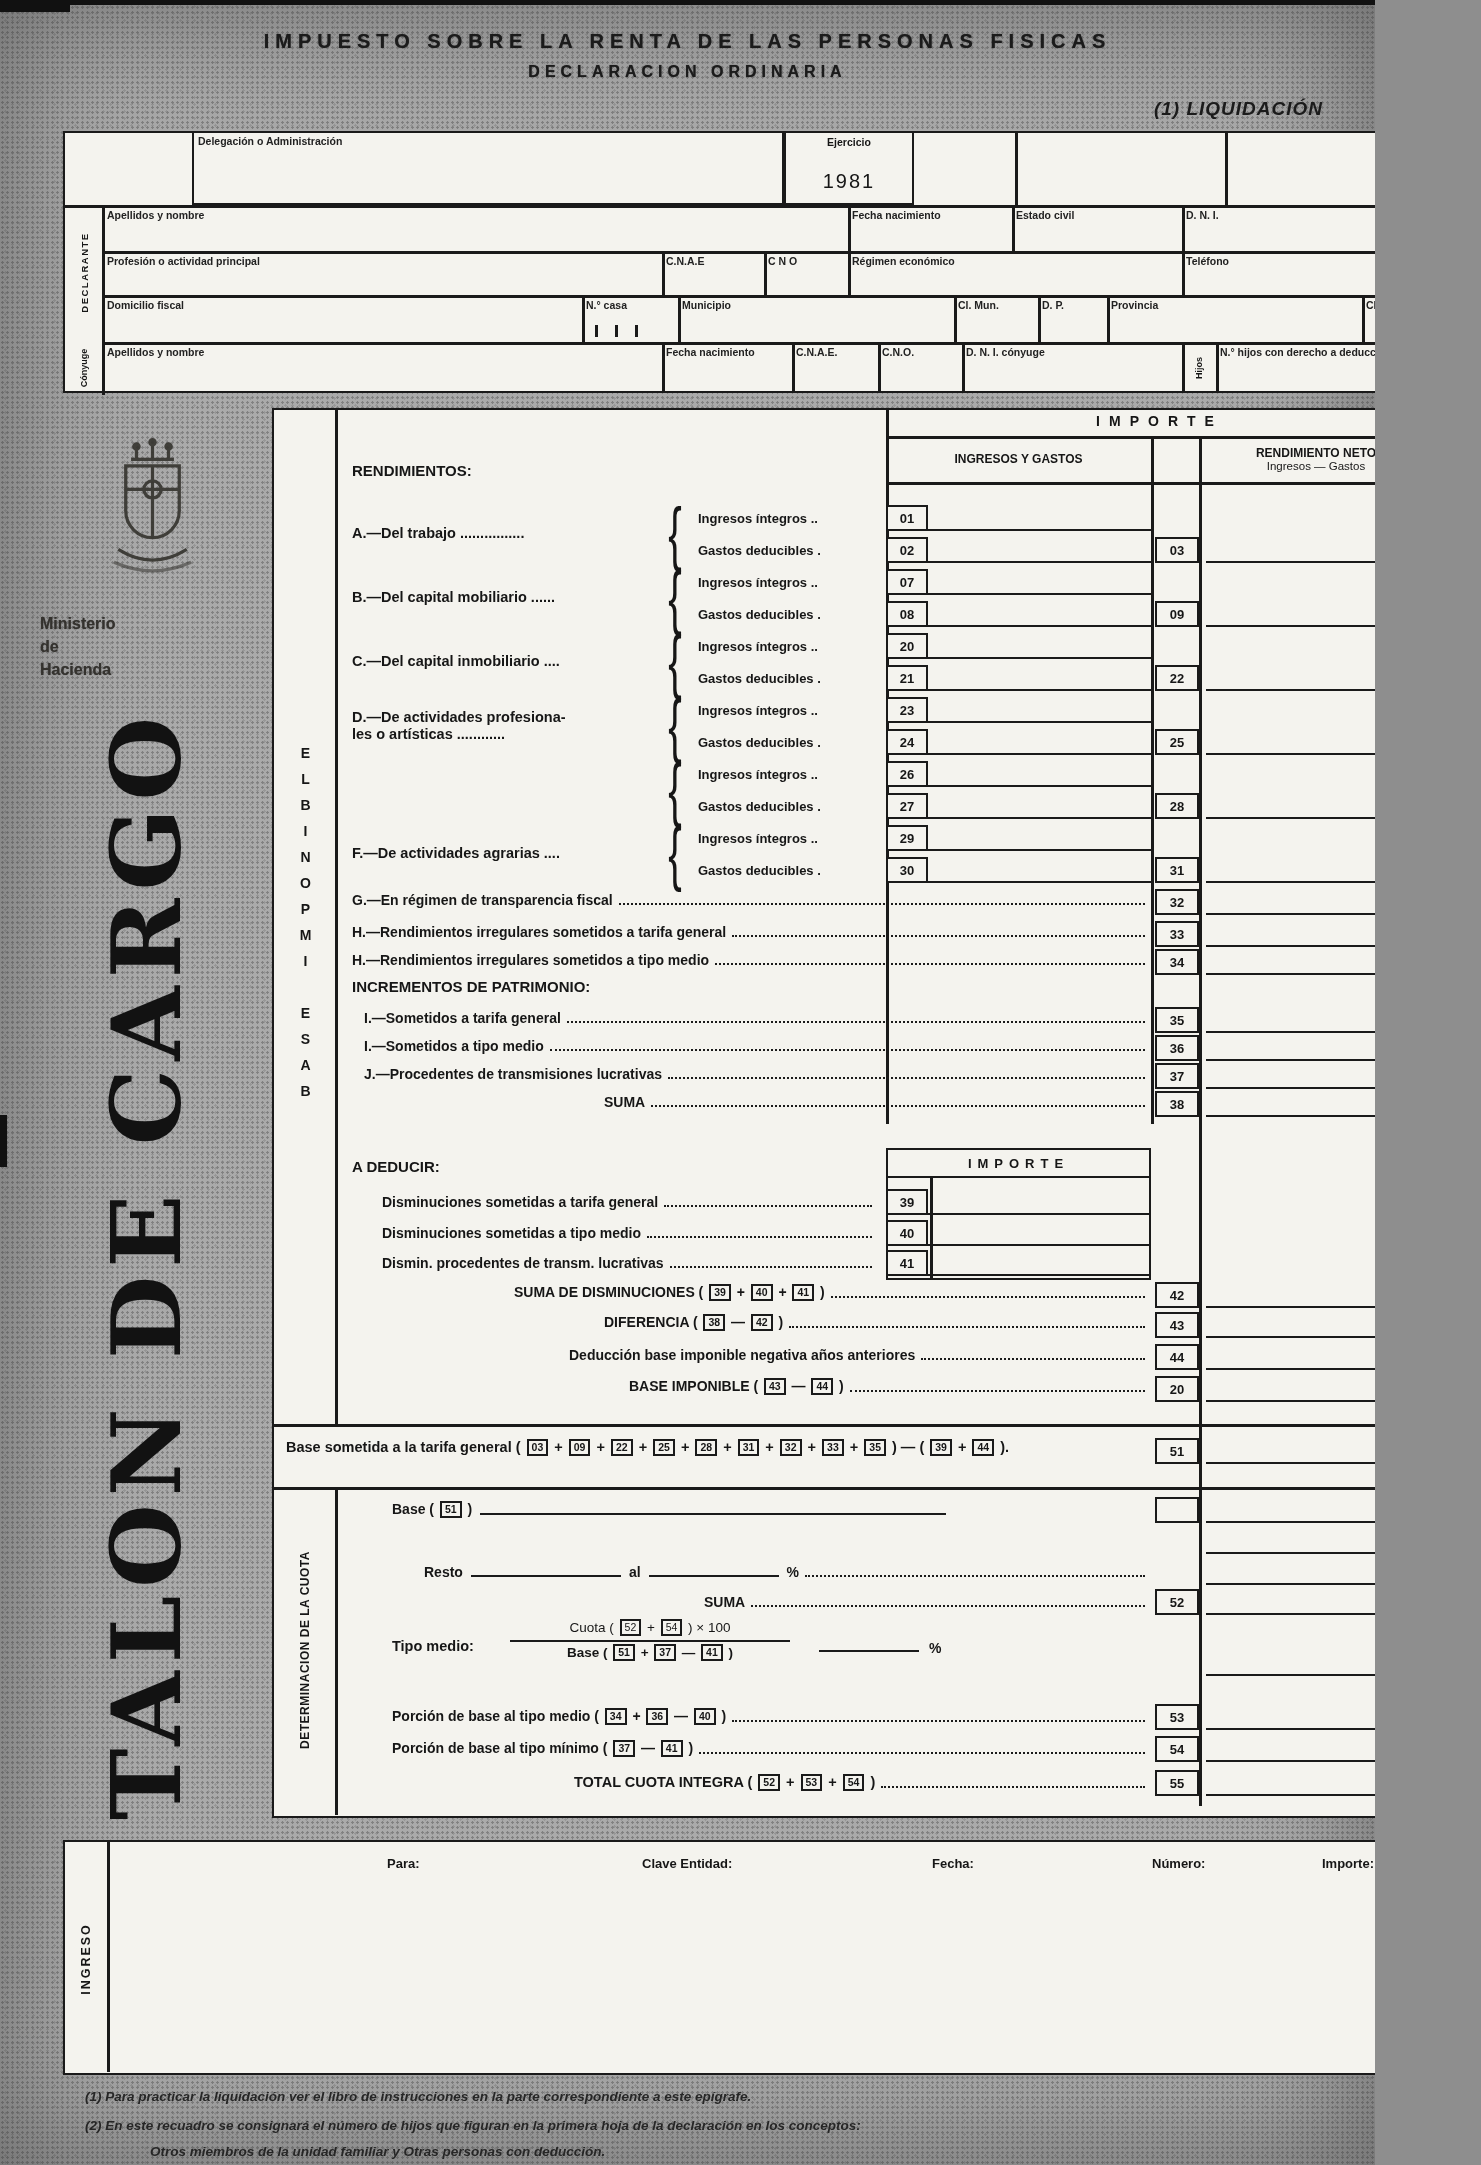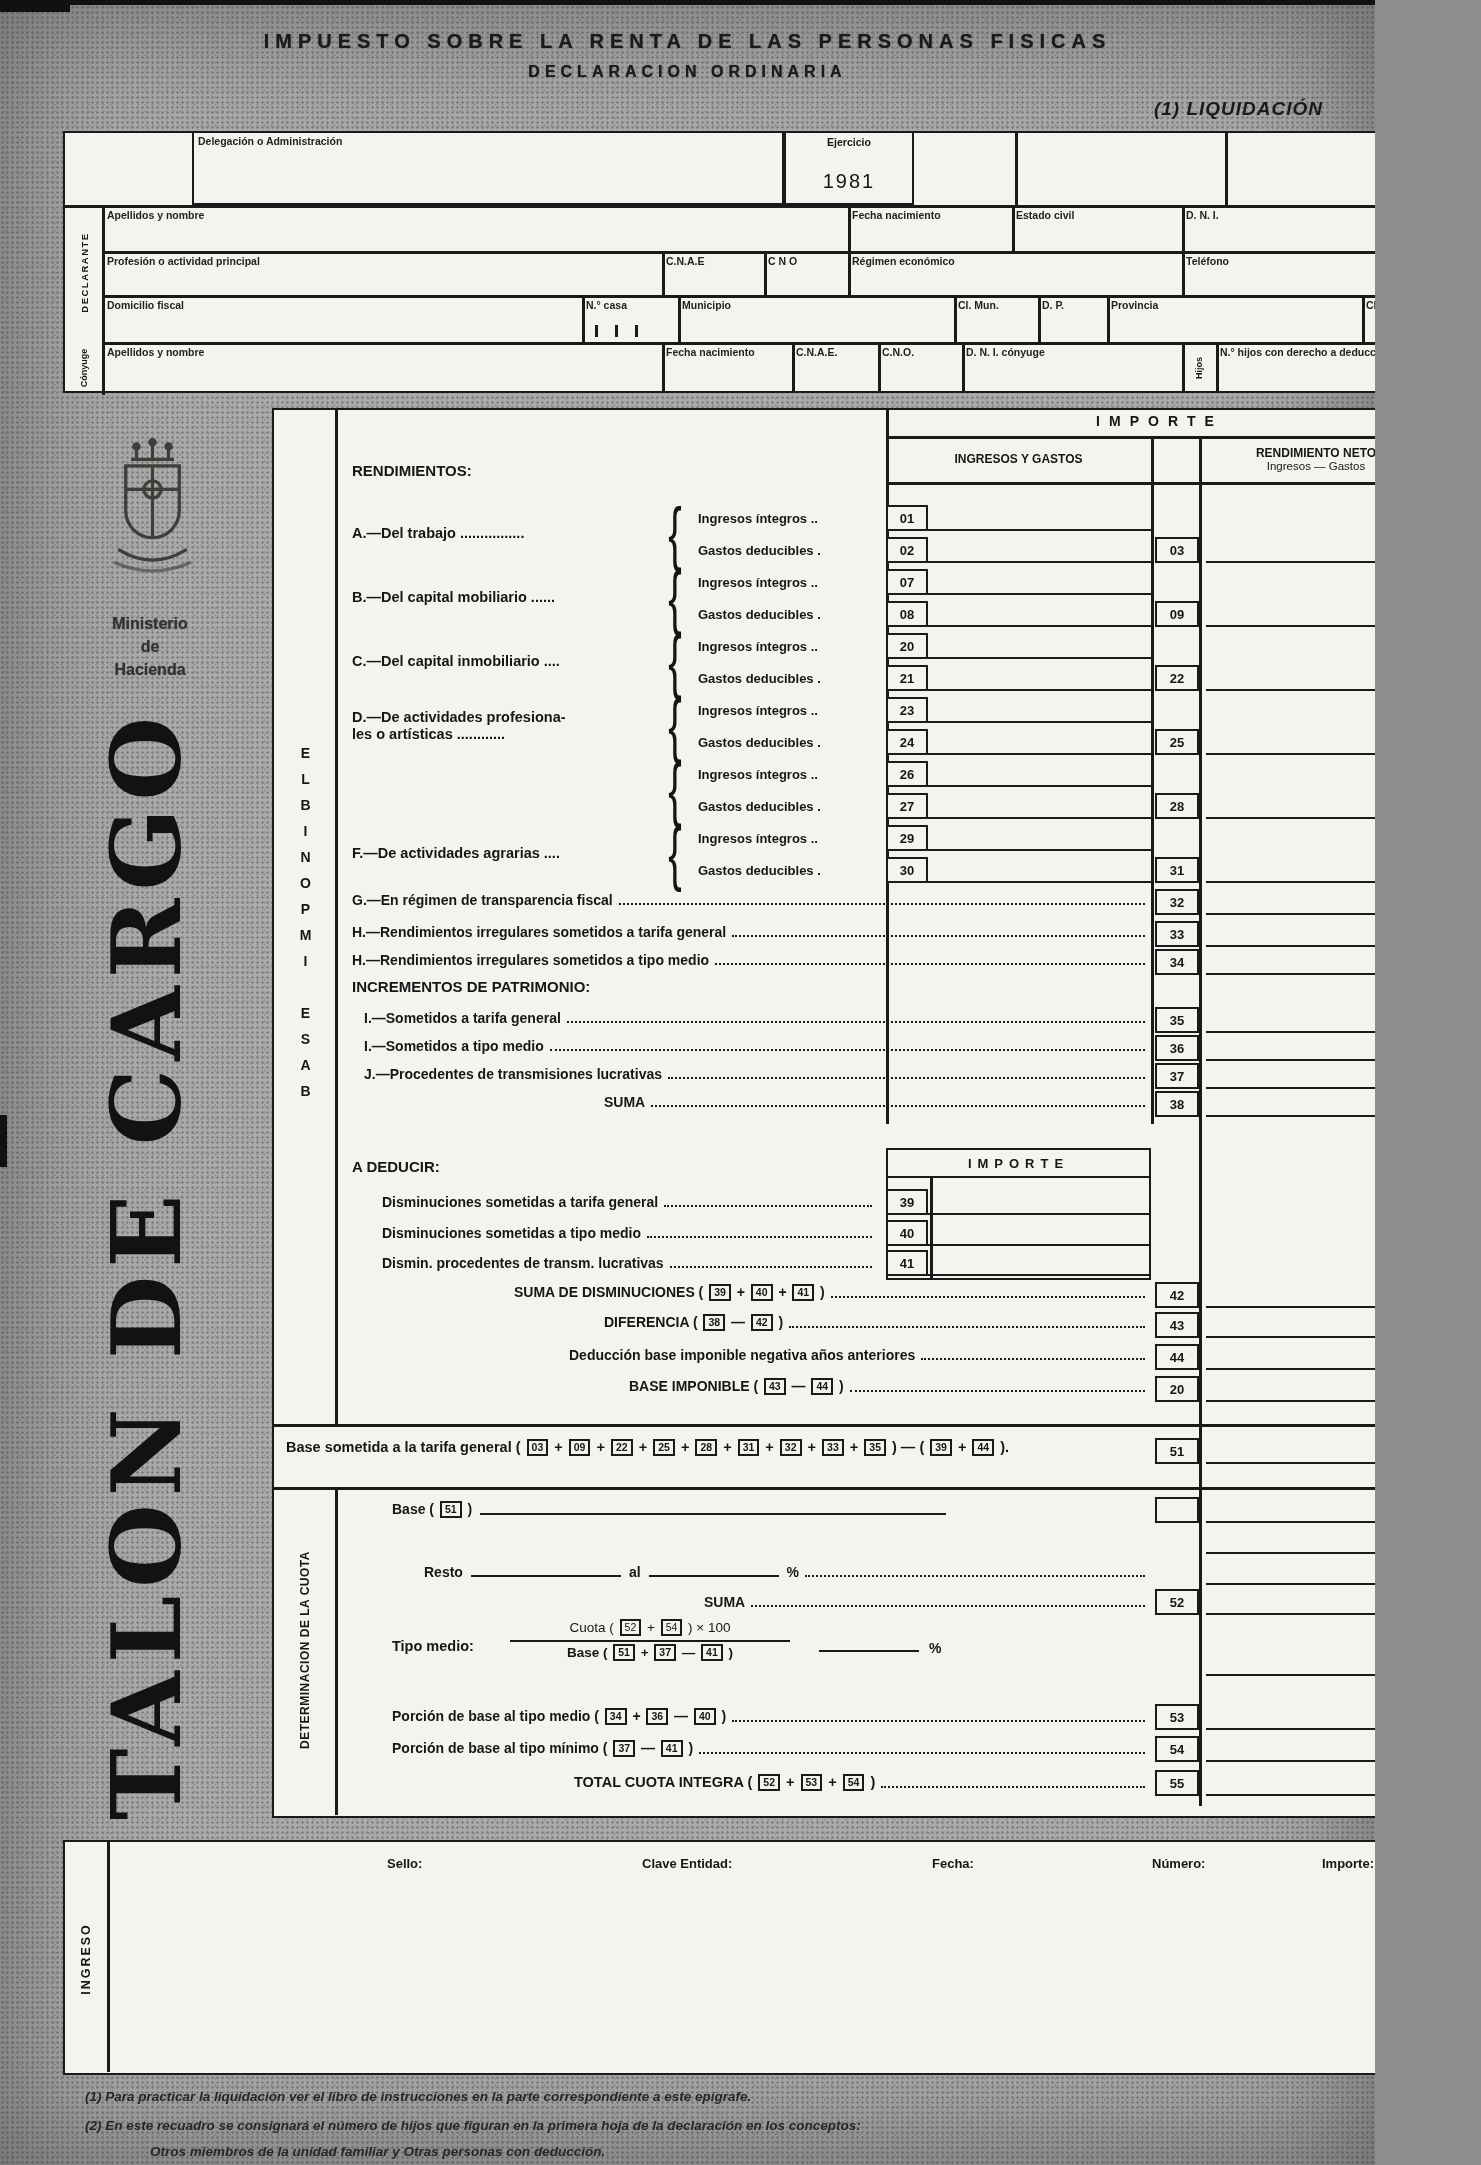--- a/index.html
+++ b/index.html
@@ -145,21 +145,21 @@
       <circle cx="35" cy="8" r="2.5" fill="#35332e"></circle>
         <circle cx="50" cy="4" r="2.5" fill="#35332e"></circle>
         <circle cx="65" cy="8" r="2.5" fill="#35332e"></circle>
       <path d="M25 26 h50 v42 a25 25 0 0 1 -50 0 z"></path>
       <path d="M50 26 v66 M25 48 h50"></path>
       <circle cx="50" cy="48" r="8"></circle>
       <path d="M18 104 q32 20 64 0"></path>
       <path d="M14 116 q36 16 72 0" opacity=".6"></path>
     </g>
   </svg>
-  <div class="abs" style="left:40px;top:612px;width:220px;text-align:center;font-weight:bold;font-size:16px;color:#34322e;line-height:1.45;text-shadow:0 0 1px rgba(40,40,40,.6)">
+  <div class="abs" style="left:40px;top:612px;width:220px;text-align:left;font-weight:bold;font-size:16px;color:#34322e;line-height:1.45;text-shadow:0 0 1px rgba(40,40,40,.6)">
     <div>Ministerio</div>
     <div>de</div>
     <div>Hacienda</div>
   </div>
   <div class="abs rot" style="left:-380px;top:1230px;width:1060px;height:120px;font-family:'DejaVu Serif',serif;font-weight:900;font-size:96px;letter-spacing:8px;color:#121212">TALON DE CARGO</div>
 
   <div class="abs rot" style="left:1172px;top:1092px;width:560px;font-size:15px;font-weight:bold;color:#3a3833;letter-spacing:1px">Ejemplar para la ADMINISTRACIÓN</div>
 
   <div class="paperbox" style="left:272px;top:408px;width:1159px;height:1410px">
 
@@ -486,21 +486,21 @@
         <span class="lead"></span>
       </div>
       <div class="codebox c2" style="top:1px">55</div>
       <div class="ucell cell2" style="top:1px"></div>
     </div>
   </div>
 
   <div class="paperbox" style="left:63px;top:1840px;width:1352px;height:235px">
     <div class="vl" style="left:42px;top:0;height:230px"></div>
     <div class="abs rot" style="left:-49px;top:110px;width:140px;font-size:12.5px;font-weight:bold;letter-spacing:2px">INGRESO</div>
-    <div class="ihead" style="left:322px">Sello:</div>
+    <div class="ihead" style="left:322px">Para:</div>
     <div class="ihead" style="left:577px">Clave Entidad:</div>
     <div class="ihead" style="left:867px">Fecha:</div>
     <div class="ihead" style="left:1087px">Número:</div>
     <div class="ihead" style="left:1257px">Importe:</div>
   </div>
 
   <div class="foot" style="left:85px;top:2089px">(1)   Para practicar la liquidación ver el libro de instrucciones en la parte correspondiente a este epígrafe.</div>
   <div class="foot" style="left:85px;top:2118px">(2)   En este recuadro se consignará el número de hijos que figuran en la primera hoja de la declaración en los conceptos:</div>
   <div class="foot" style="left:150px;top:2144px">Otros miembros de la unidad familiar  y  Otras personas con deducción.</div>
 

